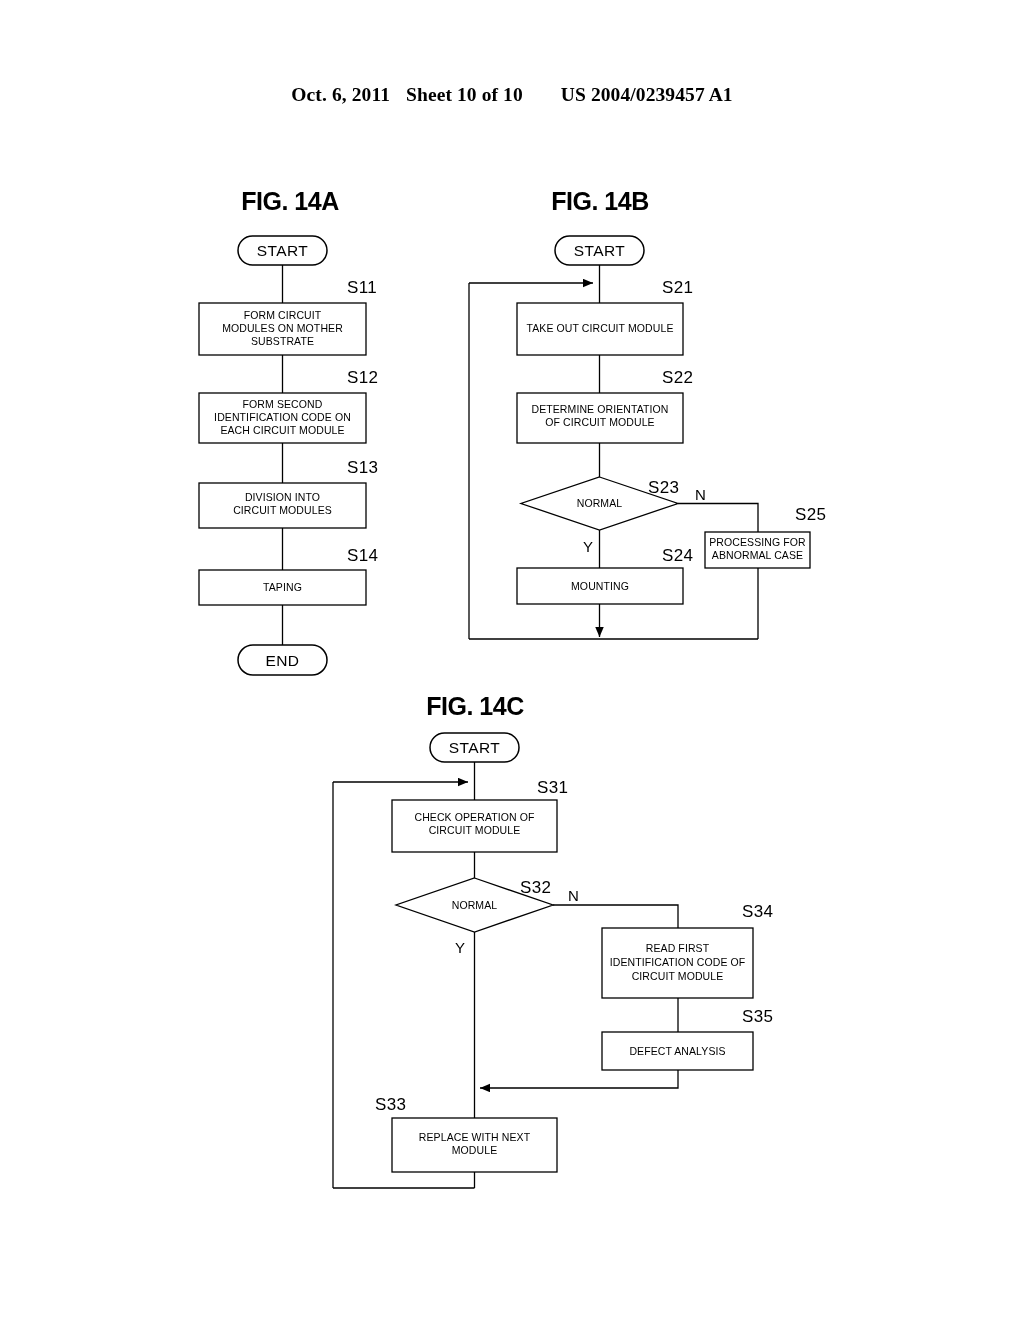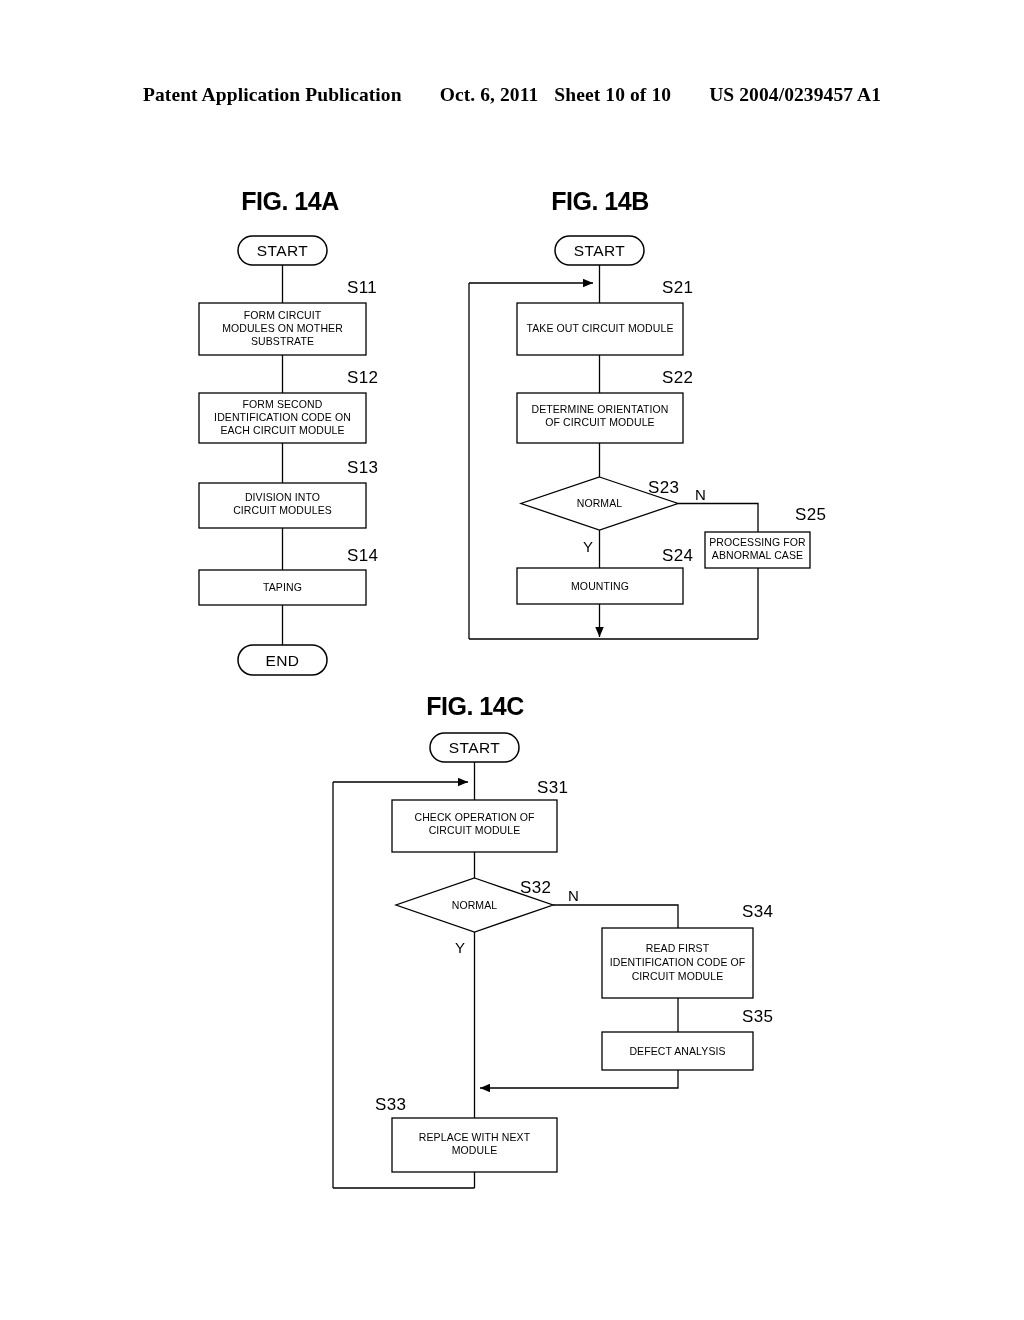--- a/index.html
+++ b/index.html
@@ -90,21 +90,20 @@
     stroke-width: 1.3;
     fill: none;
   }
 </style>
 </head>
 <body>
 
 <div id="page">
 
   <div class="page-header">
-    <span class="h-pub">Patent Application Publication</span>
     <span class="h-date">Oct. 6, 2011</span>
     <span class="h-sheet">Sheet 10 of 10</span>
     <span class="h-num">US 2004/0239457 A1</span>
   </div>
 
   <svg class="fig" style="left:170px; top:180px;" width="260" height="520" viewBox="0 0 260 520">
 
     <text class="fig-title" x="120" y="30" text-anchor="middle">FIG. 14A</text>
 
     <g>

